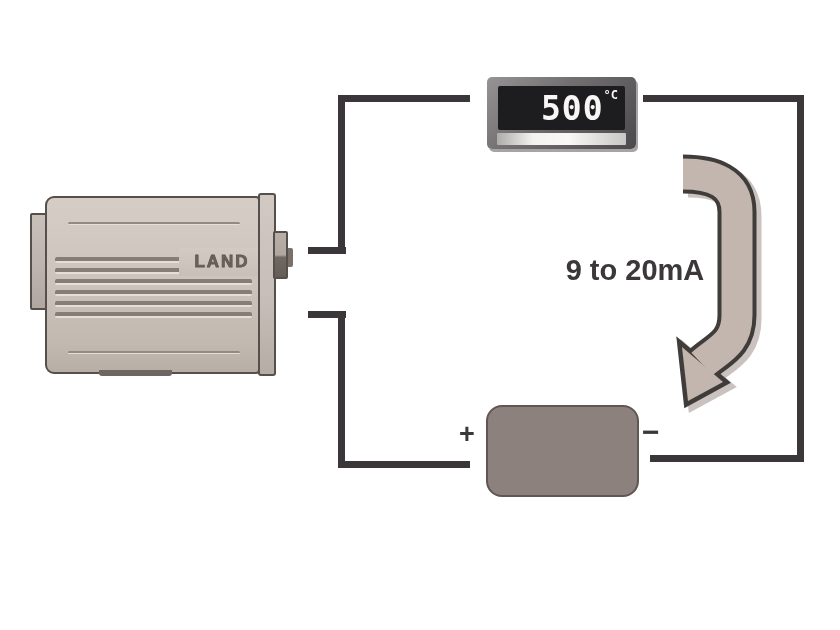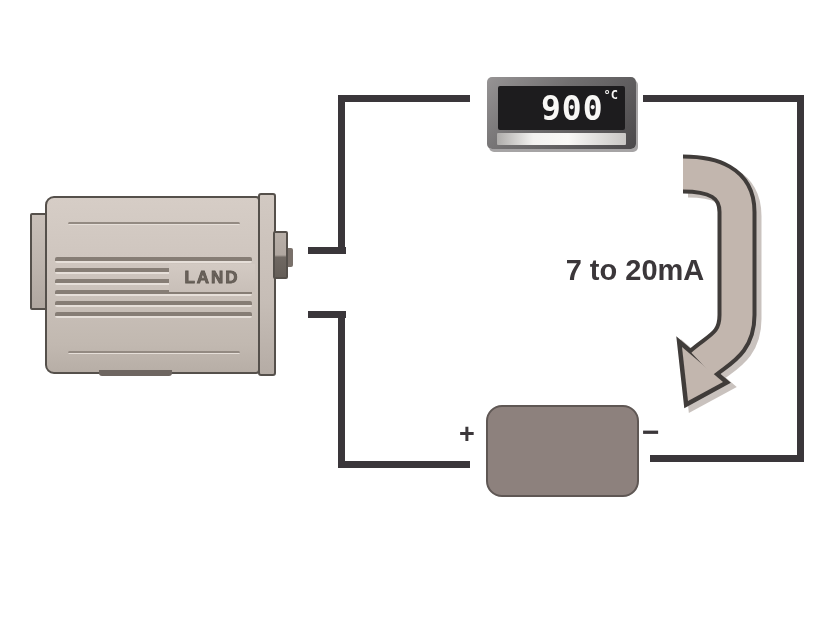--- a/index.html
+++ b/index.html
@@ -19,27 +19,26 @@
     position:absolute;left:45px;top:196px;width:215px;height:178px;
     background:linear-gradient(180deg,#d6cdc6 0%,#cdc4bd 45%,#c1b8b0 85%,#b7aea6 100%);
     border:2px solid #55504b;border-radius:9px 4px 4px 9px;box-sizing:border-box;
   }
   .groove{
     position:absolute;left:8px;width:197px;height:4px;
     background:#867d75;border-bottom:2px solid #e6dfd9;border-radius:2px;
   }
   .groove.thin{left:21px;width:172px;height:2px;border-bottom:1px solid #e6dfd9;background:#938a82;}
   .sensor-logo{
-    position:absolute;left:122px;top:50px;width:86px;height:28px;
+    position:absolute;left:132px;top:50px;width:86px;height:28px;
     background:linear-gradient(180deg,#d3cac3,#c8bfb8);
     display:flex;align-items:center;justify-content:center;
     font-weight:bold;font-size:17px;letter-spacing:2px;
     color:#6b635c;-webkit-text-stroke:0.8px #5d564f;
     font-family:"Liberation Sans", sans-serif;
-    margin-top:16px;
   }
   .sensor-endcap{
     position:absolute;left:258px;top:193px;width:18px;height:183px;
     background:linear-gradient(180deg,#d2c9c2 0%,#c6bdb6 60%,#b5aca5 100%);
     border:2px solid #55504b;border-radius:3px;box-sizing:border-box;
   }
   .sensor-connector{
     position:absolute;left:273px;top:231px;width:15px;height:48px;
     border:2px solid #55504b;box-sizing:border-box;border-radius:2px;
     background:linear-gradient(180deg,#b8afa8 0%,#b0a7a0 50%,#6f6862 55%,#655e58 100%);
@@ -108,36 +107,36 @@
   <div class="wire" style="left:338px;top:95px;width:132px;height:7px;"></div>
   <div class="wire" style="left:643px;top:95px;width:161px;height:7px;"></div>
   <div class="wire" style="left:797px;top:95px;width:7px;height:367px;"></div>
   <div class="wire" style="left:650px;top:455px;width:154px;height:7px;"></div>
   <div class="wire" style="left:338px;top:461px;width:132px;height:7px;"></div>
   <div class="wire" style="left:338px;top:311px;width:7px;height:157px;"></div>
   <div class="wire" style="left:308px;top:311px;width:38px;height:7px;"></div>
 
   <div class="meter">
     <div class="meter-screen">
-      <span class="meter-value">900</span>
+      <span class="meter-value">500</span>
       <span class="meter-unit">°C</span>
     </div>
     <div class="meter-strip"></div>
   </div>
 
   <svg class="loop-arrow" viewBox="0 0 130 270">
     <g transform="translate(5,4)" opacity="0.55">
       <path d="M28,24 C57,24 82,32 82,62 L82,165 C82,195 62,200 47,214" fill="none" stroke="#9e918a" stroke-width="39"></path>
       <polygon points="33,251 27,197 68,232" fill="#9e918a" stroke="#9e918a" stroke-width="10" stroke-linejoin="miter"></polygon>
     </g>
     <path d="M28,24 C57,24 82,32 82,62 L82,165 C82,195 62,200 47,214" fill="none" stroke="#403c3a" stroke-width="39"></path>
     <polygon points="33,251 27,197 68,232" fill="#403c3a" stroke="#403c3a" stroke-width="9" stroke-linejoin="miter"></polygon>
     <path d="M28,24 C57,24 82,32 82,62 L82,165 C82,195 62,200 47,214" fill="none" stroke="#c2b6ae" stroke-width="31"></path>
     <polygon points="33,251 27,197 68,232" fill="#c2b6ae"></polygon>
   </svg>
 
-  <div class="label-text" style="left:535px;top:254px;width:200px;font-size:29px;">7 to 20mA</div>
+  <div class="label-text" style="left:535px;top:254px;width:200px;font-size:29px;">9 to 20mA</div>
 
   <div class="psu-box"></div>
   <span class="polarity" style="left:459px;top:421px;font-size:27px;">+</span>
   <span class="polarity" style="left:642px;top:417px;font-size:30px;">−</span>
 
 </div>
 
 </body></html>

